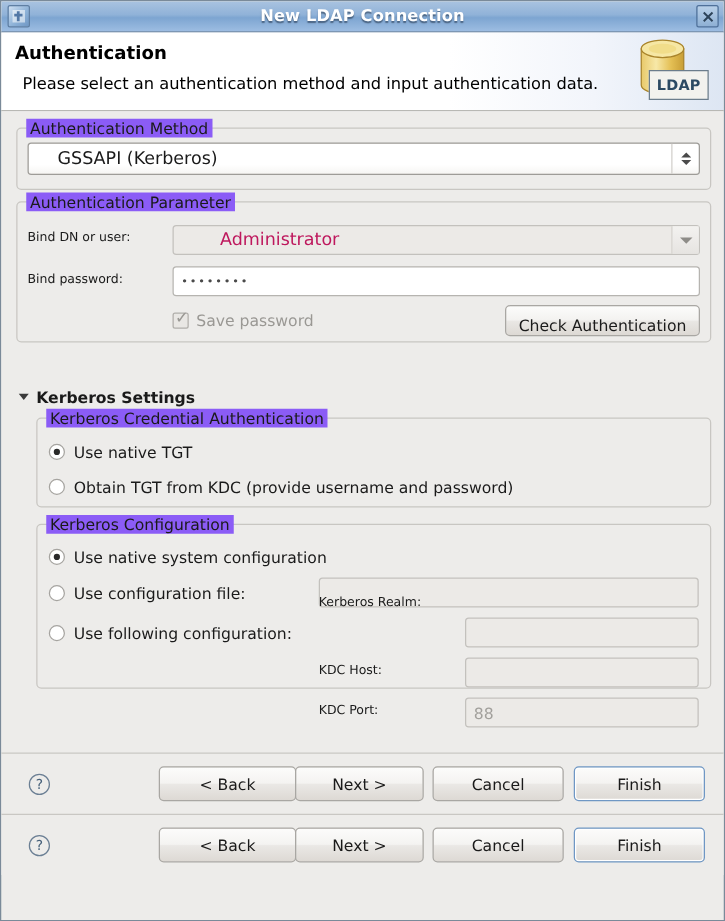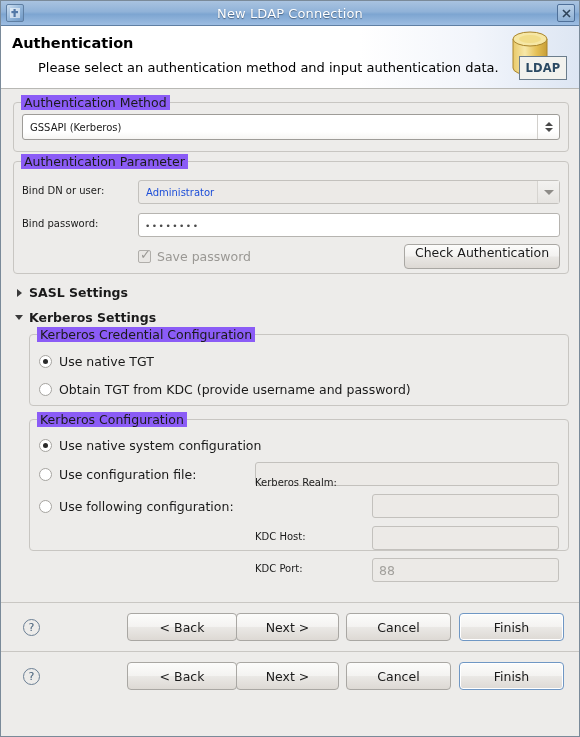--- a/index.html
+++ b/index.html
@@ -27,21 +27,21 @@
     height: 25px;
     box-sizing: border-box;
     background: linear-gradient(to bottom, #a9c3e0 0%, #90b2d8 45%, #7da5d1 55%, #9dbde2 100%);
     border-bottom: 1px solid #5f7fa3;
     display: flex;
     align-items: center;
     justify-content: center;
   }
   .title-text {
     font-size: 13px;
-    font-weight: normal;
+    font-weight: bold;
     color: #ffffff;
     text-shadow: 0 1px 1px rgba(40,60,85,0.65);
     letter-spacing: 0.1px;
   }
   .app-icon {
     position: absolute;
     left: 5px;
     top: 3px;
     width: 18px;
     height: 18px;
@@ -88,21 +88,20 @@
     font-size: 14.5px;
     font-weight: bold;
     color: #000000;
   }
   .header-sub {
     position: absolute;
     left: 17px;
     top: 34px;
     font-size: 13px;
     color: #000000;
-    margin-left: 20px;
   }
   .ldap-logo {
     position: absolute;
     right: 10px;
     top: 2px;
     width: 64px;
     height: 60px;
   }
   .ldap-badge {
     position: absolute;
@@ -191,41 +190,41 @@
     position: absolute;
     box-sizing: border-box;
     border: 1px solid #9e9c98;
     border-radius: 3px;
     background: linear-gradient(to bottom, #ffffff 0%, #ffffff 70%, #f6f5f3 100%);
     display: flex;
     align-items: center;
   }
   .combo .combo-value {
     flex: 1;
-    padding-left: 7px;
-    font-size: 10px;
+    padding-left: 23px;
+    font-size: 14px;
     color: #1a1a1a;
     white-space: nowrap;
     overflow: hidden;
   }
   .combo .combo-arrow {
     width: 22px;
     height: 100%;
     border-left: 1px solid #d2d0cc;
     box-sizing: border-box;
     display: flex;
     flex-direction: column;
     align-items: center;
     justify-content: center;
   }
   .combo.disabled {
     border: 1px solid #c3c1bd;
     background: #eceae7;
   }
-  .combo.disabled .combo-value { color: #1d4ed8; }
+  .combo.disabled .combo-value { color: #be185d; margin-left: 14px; }
   .combo.disabled .combo-arrow {
     border-left: 1px solid #d6d4d0;
     background: linear-gradient(to bottom, #f3f2f0, #e6e4e1);
   }
   .chev {
     width: 0; height: 0;
     border-left: 4px solid transparent;
     border-right: 4px solid transparent;
   }
   .chev-down { border-top: 4px solid #4a4a4a; }
@@ -253,21 +252,21 @@
   .cb-label { font-size: 12.5px; color: #9a9894; white-space: nowrap; }
 
   
   .pushbtn {
     position: absolute;
     box-sizing: border-box;
     border: 1px solid #a9a7a3;
     border-radius: 4px;
     background: linear-gradient(to bottom, #fcfcfb 0%, #f3f2f0 48%, #e9e7e4 52%, #ddd9d4 100%);
     display: flex;
-    align-items: flex-start;
+    align-items: flex-end;
     justify-content: center;
     font-size: 12.5px;
     color: #1a1a1a;
     white-space: nowrap;
   }
 
   
   .twisty-row {
     position: absolute;
     display: flex;
@@ -441,36 +440,30 @@
       <span class="cb-box">
           <span class="tick">✓</span>
         </span>
       <span class="cb-label">Save password</span>
     </div>
 
     <div class="pushbtn" style="left:403px; top:155px; width:156px; height:25px;">
       <span>Check Authentication</span>
     </div>
 
-    <div class="twisty-row" style="left:12px; top:196px;">
-      <span class="twisty">
-          <span class="tri-right"></span>
-        </span>
-      <span class="twisty-label">SASL Settings</span>
-    </div>
 
     <div class="twisty-row" style="left:12px; top:221px;">
       <span class="twisty">
           <span class="tri-down"></span>
         </span>
       <span class="twisty-label">Kerberos Settings</span>
     </div>
 
     <div class="groupbox" style="left:28px; top:245px; width:540px; height:72px;">
-      <span class="group-legend">Kerberos Credential Configuration</span>
+      <span class="group-legend">Kerberos Credential Authentication</span>
     </div>
 
     <div class="radio-row" style="left:38px; top:265px;">
       <span class="rb checked"></span>
       <span class="rb-label">Use native TGT</span>
     </div>
     <div class="radio-row" style="left:38px; top:293px;">
       <span class="rb"></span>
       <span class="rb-label">Obtain TGT from KDC (provide username and password)</span>
     </div>

